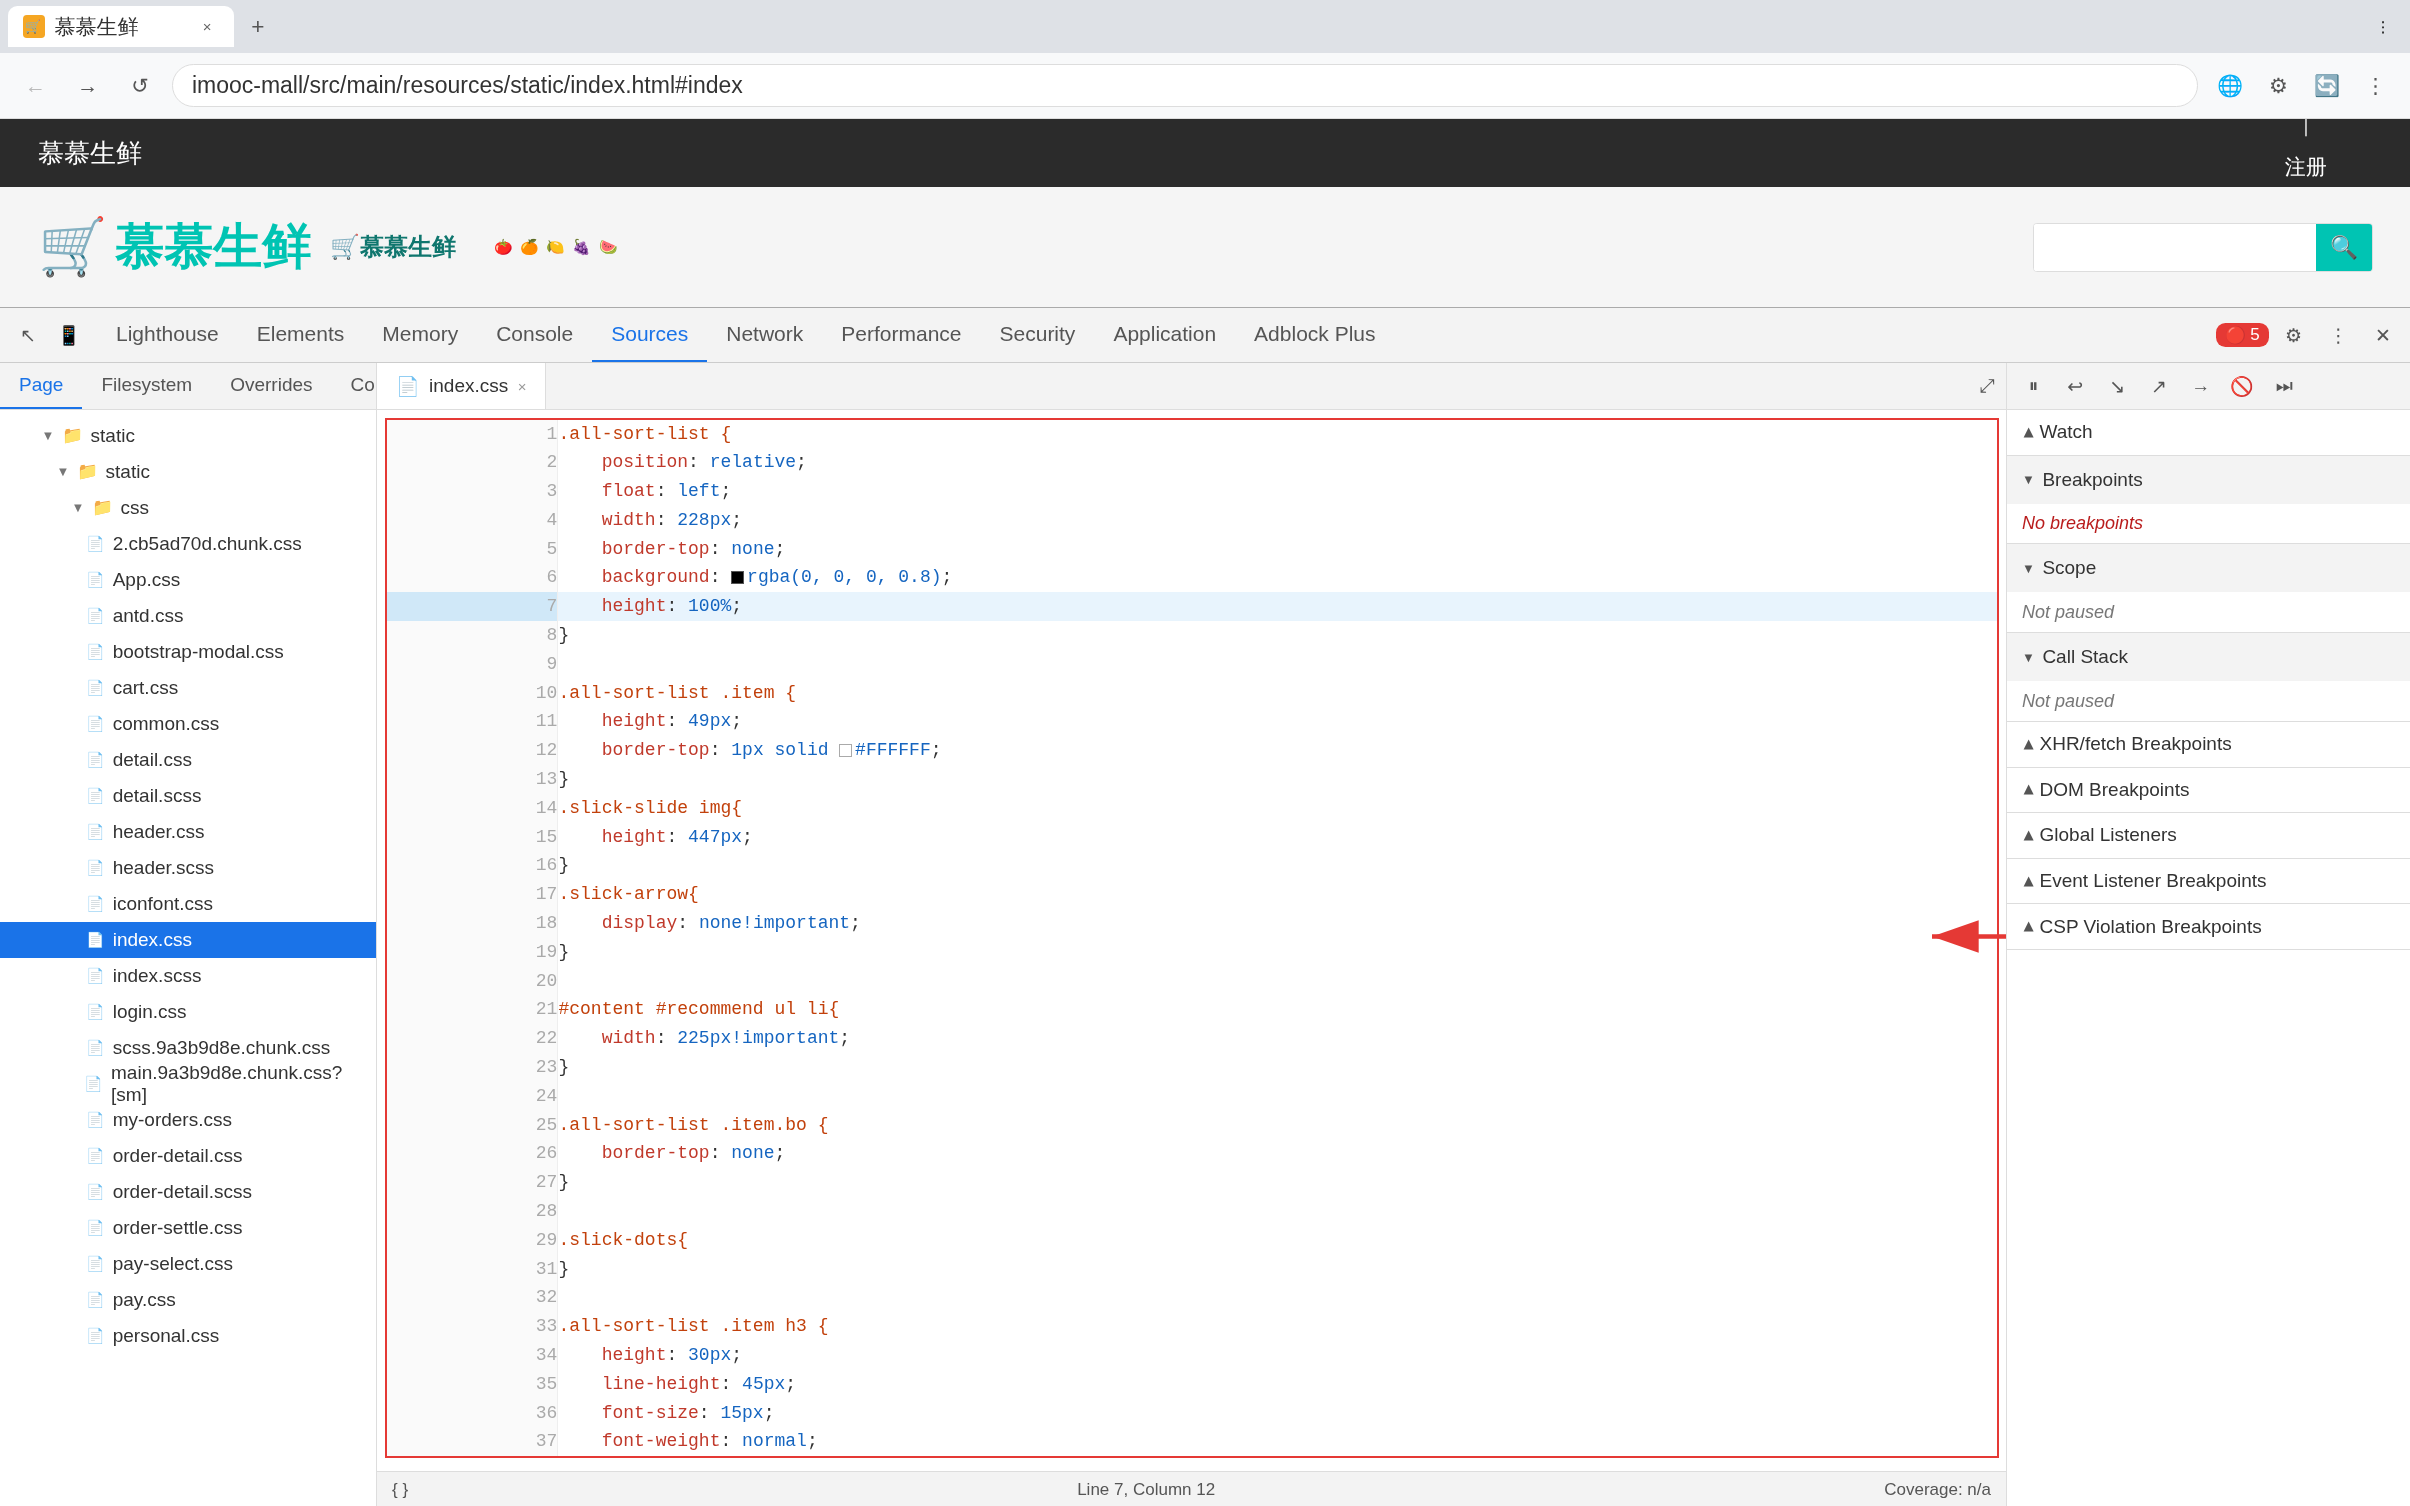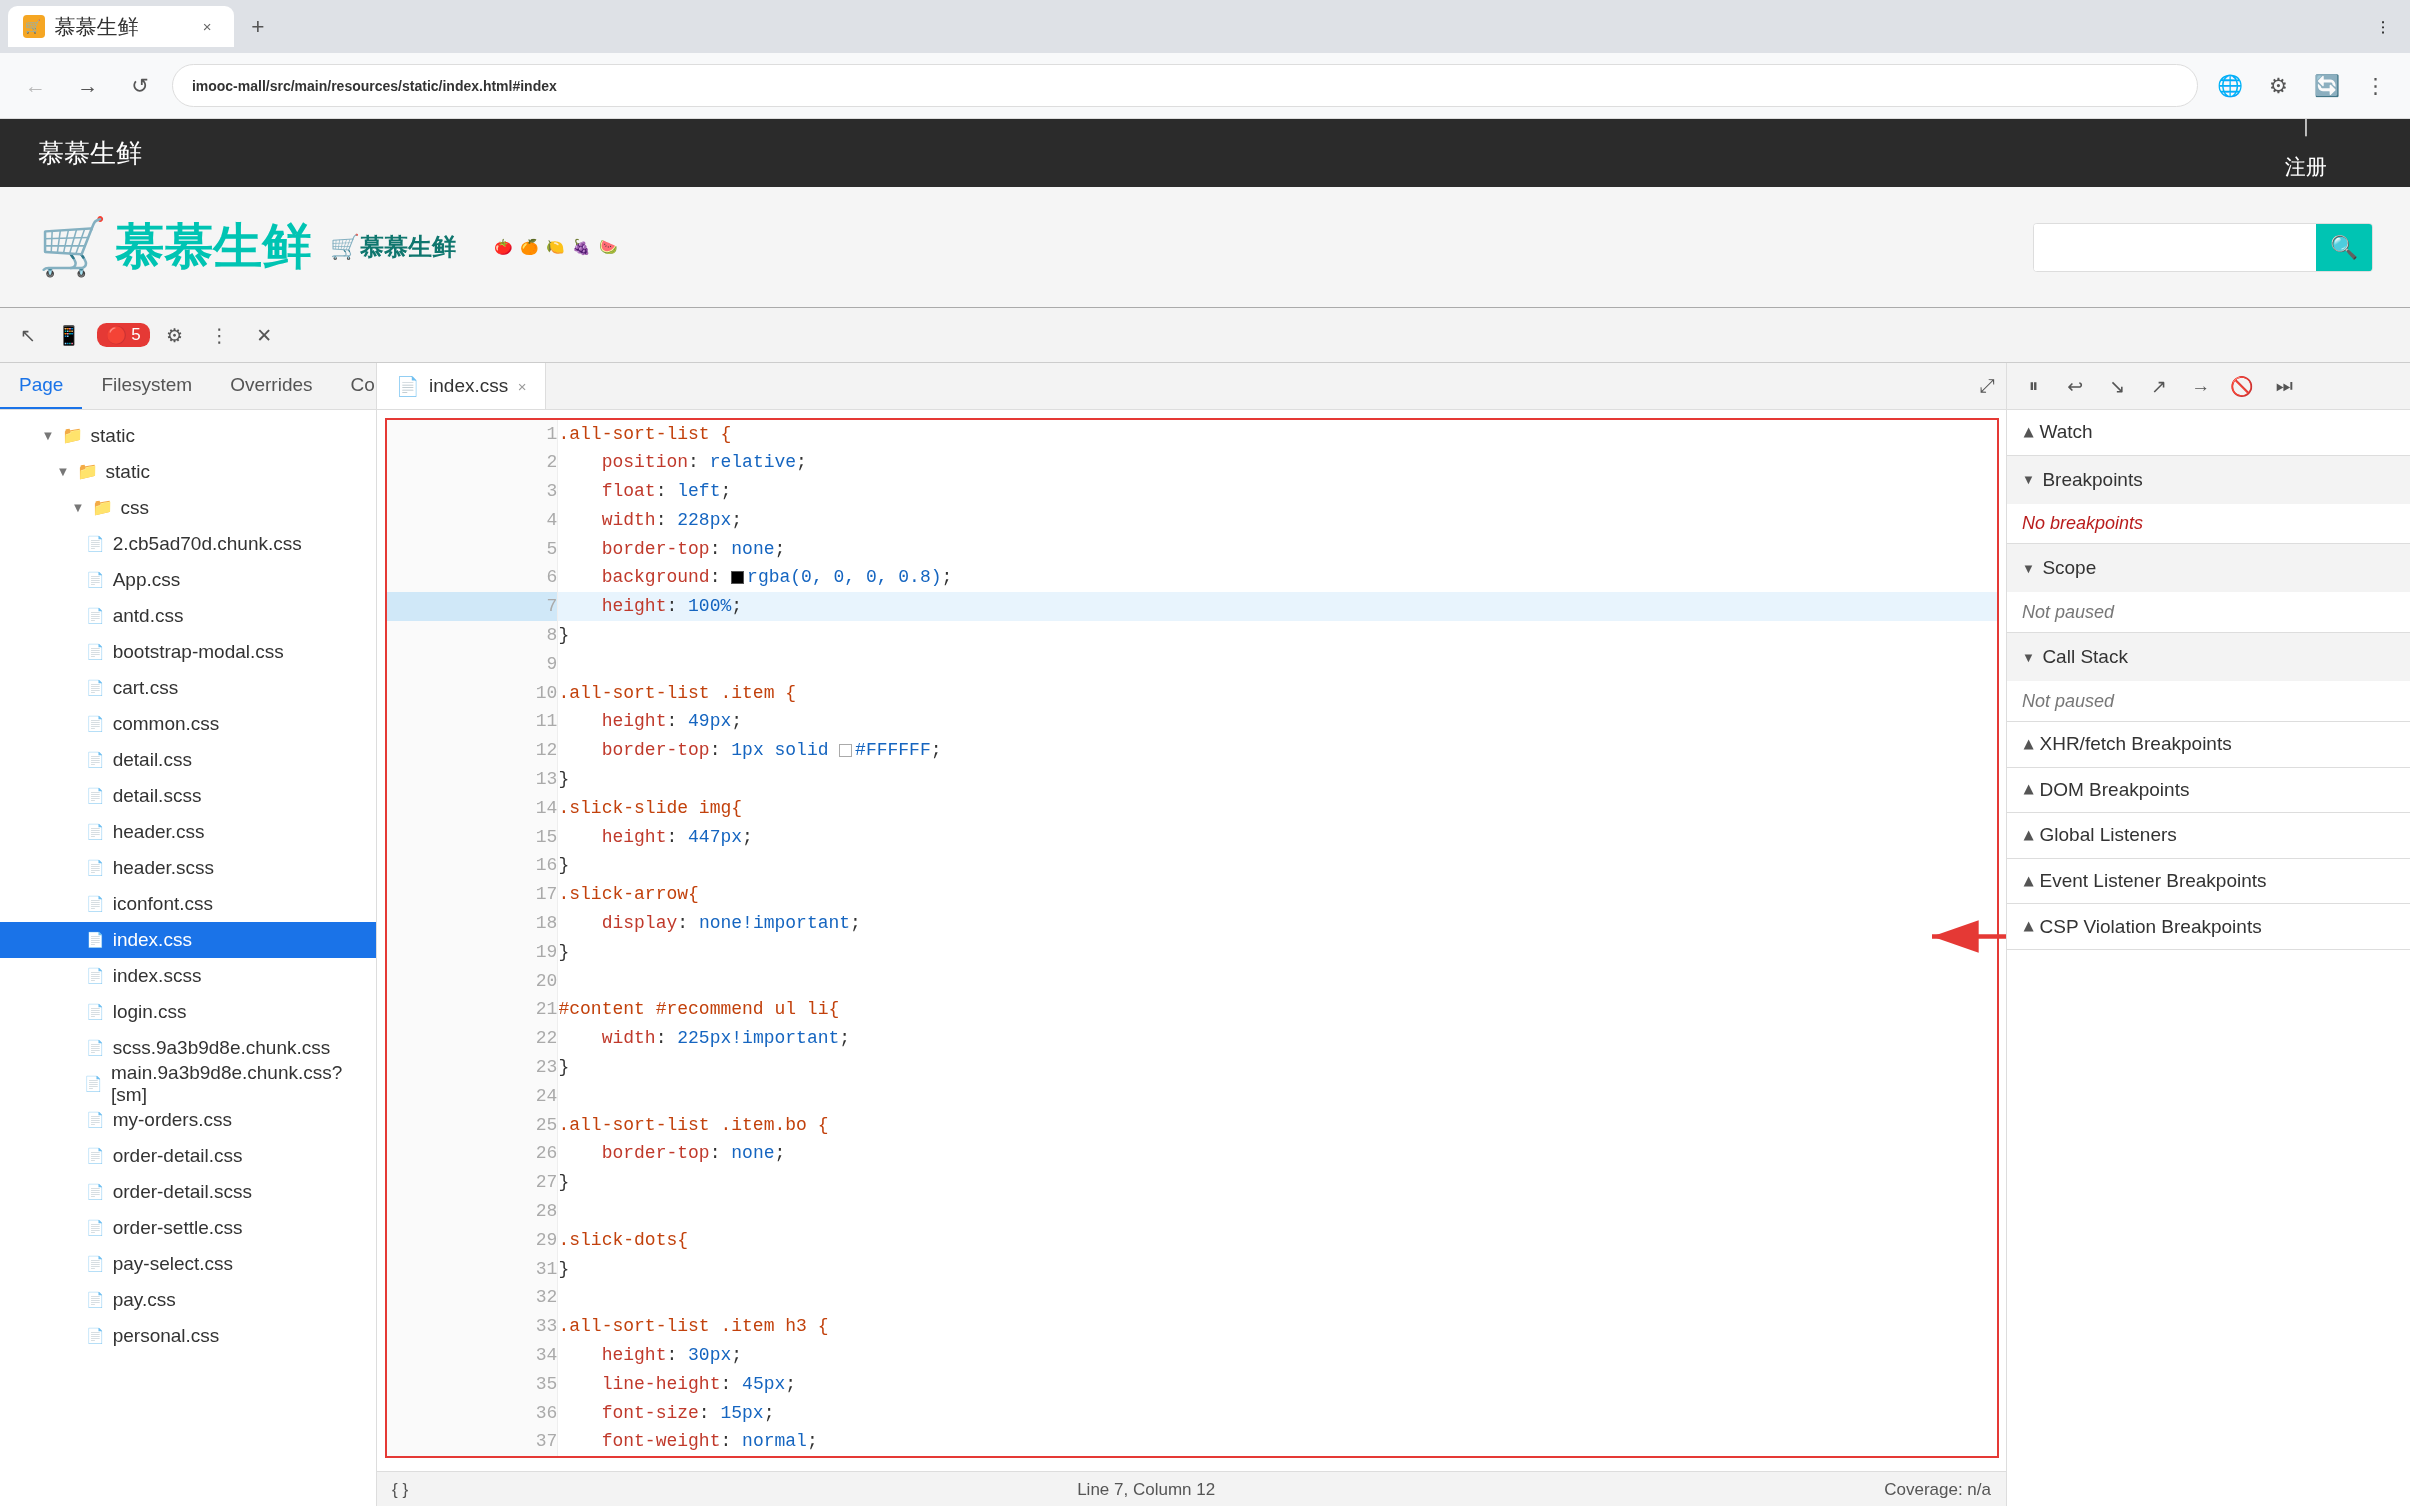--- a/index.html
+++ b/index.html
@@ -15,21 +15,21 @@
     .tab-title { font-size: 21px; color: #333; flex: 1; }
     .tab-close { width: 22.6px; height: 22.6px; border-radius: 50%; display: flex; align-items: center; justify-content: center; font-size: 15px; color: #666; cursor: pointer; }
     .new-tab-btn { width: 41px; height: 41px; display: flex; align-items: center; justify-content: center; border-radius: 50%; font-size: 22.6px; color: #555; cursor: pointer; }
     .window-menu-btn { margin-left: auto; width: 41px; height: 41px; display: flex; align-items: center; justify-content: center; }
 
     
     .nav-bar { display: flex; align-items: center; height: 66px; background: #f8f9fa; border-bottom: 0.9px solid #ddd; padding: 0 15px; gap: 11.3px; }
     .nav-btn { width: 41px; height: 41px; display: flex; align-items: center; justify-content: center; border-radius: 50%; color: #555; font-size: 21px; cursor: pointer; }
     .nav-btn.disabled { color: #bbb; cursor: default; }
     .address-bar { flex: 1; display: flex; align-items: center; background: #fff; border: 0.9px solid #ddd; border-radius: 28px; height: 43px; padding: 0 19px; gap: 9.4px; }
-    .address-text { font-size: 14px; color: #333; font-weight: bold; }
+    .address-text { font-size: 23px; color: #333; }
     .nav-icons { display: flex; align-items: center; gap: 7.5px; }
     .nav-icon-btn { width: 41px; height: 41px; display: flex; align-items: center; justify-content: center; border-radius: 50%; font-size: 21px; color: #555; cursor: pointer; }
 
     
     .page-content { background: #fff; height: 188px; display: flex; flex-direction: column; overflow: hidden; position: relative; }
     .site-header { background: #2b2b2b; height: 68px; display: flex; align-items: center; padding: 0 38px; }
     .site-logo-text { color: #fff; font-size: 26px; }
     .site-header-right { margin-left: auto; display: flex; align-items: center; gap: 15px; color: #fff; font-size: 21px; flex-direction: column; }
     .cart-btn { background: #00c4b3; color: #fff; padding: 7.5px 22.6px; border-radius: 3.8px; font-size: 21px; display: flex; align-items: center; gap: 7.5px; }
 
@@ -187,20 +187,32 @@
       <div class="search-btn">🔍</div>
     </div>
   </div>
 </div>
 
 <div class="devtools">
 
   <div class="devtools-toolbar">
     <div class="dt-icon-btn" title="Inspect element">↖</div>
     <div class="dt-icon-btn" title="Device toolbar">📱</div>
+    <div class="dt-tabs">
+      <div class="dt-tab">Lighthouse</div>
+      <div class="dt-tab">Elements</div>
+      <div class="dt-tab">Memory</div>
+      <div class="dt-tab">Console</div>
+      <div class="dt-tab active">Sources</div>
+      <div class="dt-tab">Network</div>
+      <div class="dt-tab">Performance</div>
+      <div class="dt-tab">Security</div>
+      <div class="dt-tab">Application</div>
+      <div class="dt-tab">Adblock Plus</div>
+    </div>
     <div class="dt-toolbar-right">
       <div class="error-badge">
         <span>🔴</span>
         <span>5</span>
       </div>
       <div class="dt-icon-btn">⚙</div>
       <div class="dt-icon-btn">⋮</div>
       <div class="dt-icon-btn">✕</div>
     </div>
   </div>

